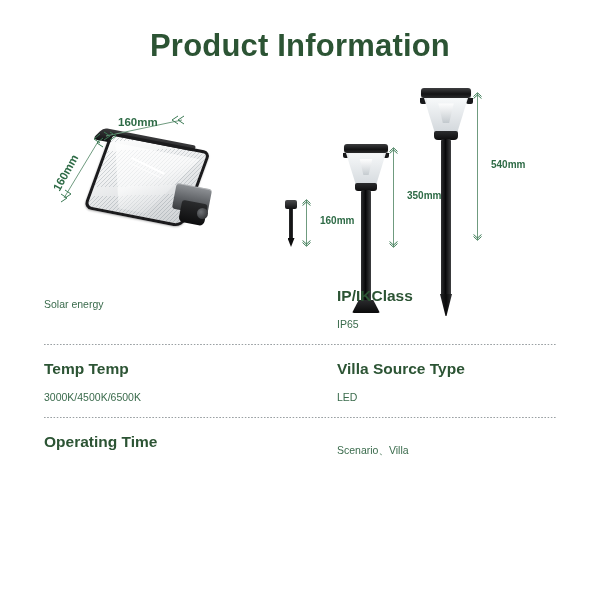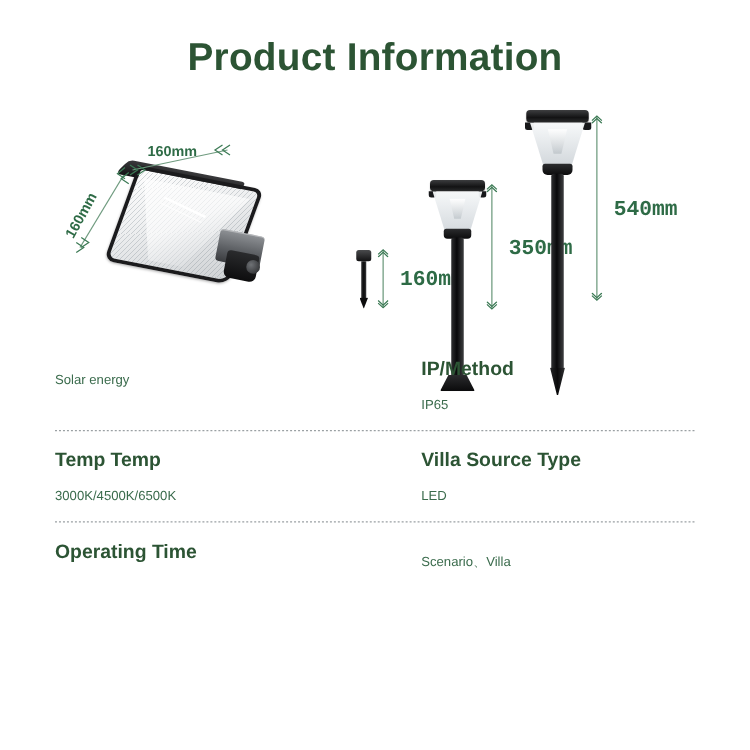--- a/index.html
+++ b/index.html
@@ -312,25 +312,24 @@
   .vdim .arw {
     position: absolute;
     left: -4px;
     width: 9px;
     height: 7px;
     color: #3c7a55;
   }
   .vdim .arw svg { display: block; }
   .vdim .lbl {
     position: absolute;
-    font-size: 17px;
+    font-size: 10px;
     font-weight: bold;
     color: #2e6b46;
     white-space: nowrap;
-    font-family: Liberation Mono, monospace;
   }
 
   
   .wp-dims { position: absolute; left: 0; top: 0; width: 600px; height: 200px; pointer-events: none; }
 
   
   .spec-table {
     position: absolute;
     left: 44px;
     top: 286px;
@@ -499,21 +498,21 @@
 
 <div class="spec-table">
 
 
   <div class="spec-row">
     <div class="spec-cols">
       <div class="spec-cell">
         <div class="spec-value">Solar energy</div>
       </div>
       <div class="spec-cell right">
-        <div class="spec-label">IP/Method</div>
+        <div class="spec-label">IP/IKClass</div>
         <div class="spec-value">IP65</div>
       </div>
     </div>
     <div class="spec-sep"></div>
   </div>
 
   <div class="spec-row">
     <div class="spec-cols">
       <div class="spec-cell">
         <div class="spec-label">Temp Temp</div>

